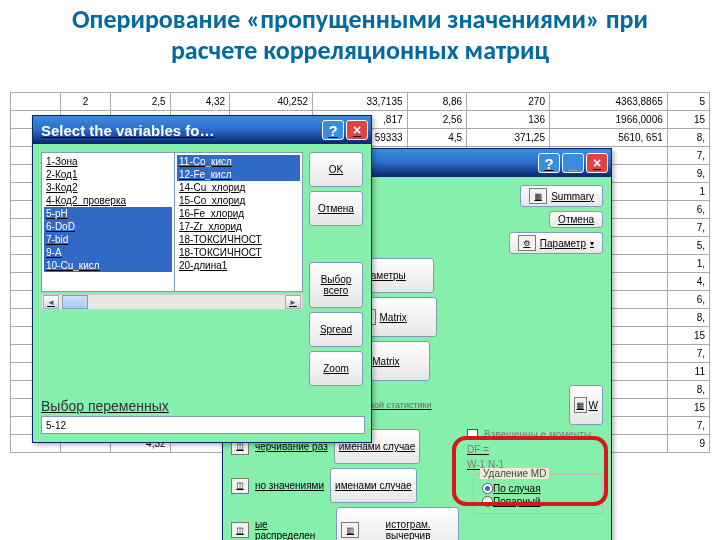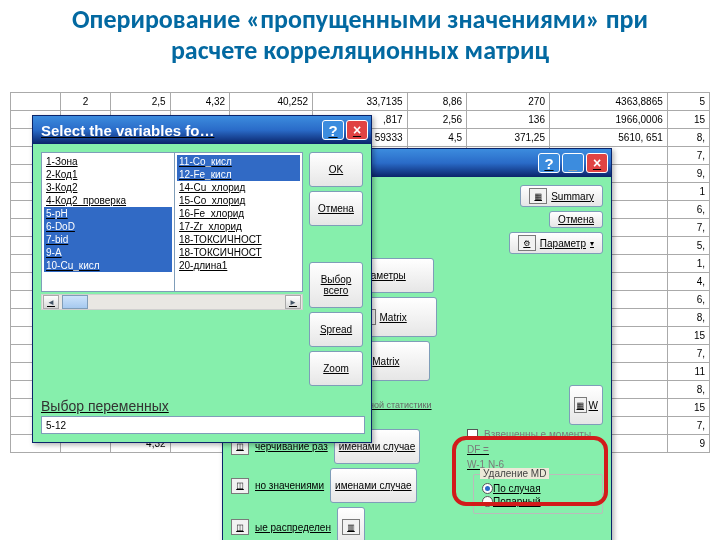--- a/index.html
+++ b/index.html
@@ -359,33 +359,34 @@
         <div class="dlg2-row">
             <span class="mini-ico">◫</span>
             <span>но значениями</span>
             <div class="xp-button">именами случае</div>
           </div>
         <div class="dlg2-row">
             <span class="mini-ico">◫</span>
             <span>ые распределен</span>
             <div class="xp-button" style="display:flex;gap:3px;align-items:center">
               <span class="mini-ico">▥</span>
+              <span>истограм. вычерчив</span>
             </div>
           </div>
       </div>
       <div style="width:136px">
         <div class="dlg2-row text-faint" style="align-items:flex-start">
             <span class="chk"></span>
             <span style="line-height:1.1">Взвешенны е моменты</span>
           </div>
         <div class="dlg2-row text-faint">
             <span>DF =</span>
           </div>
         <div class="dlg2-row text-faint">
-            <span>W-1   N-6</span>
+            <span>W-1   N-1</span>
           </div>
         <div class="fieldset-md">
           <span class="legend">Удаление MD</span>
           <div class="radio-row">
               <span class="radio checked"></span>
               <span>По случая</span>
             </div>
           <div class="radio-row">
               <span class="radio"></span>
               <span>Попарный</span>

